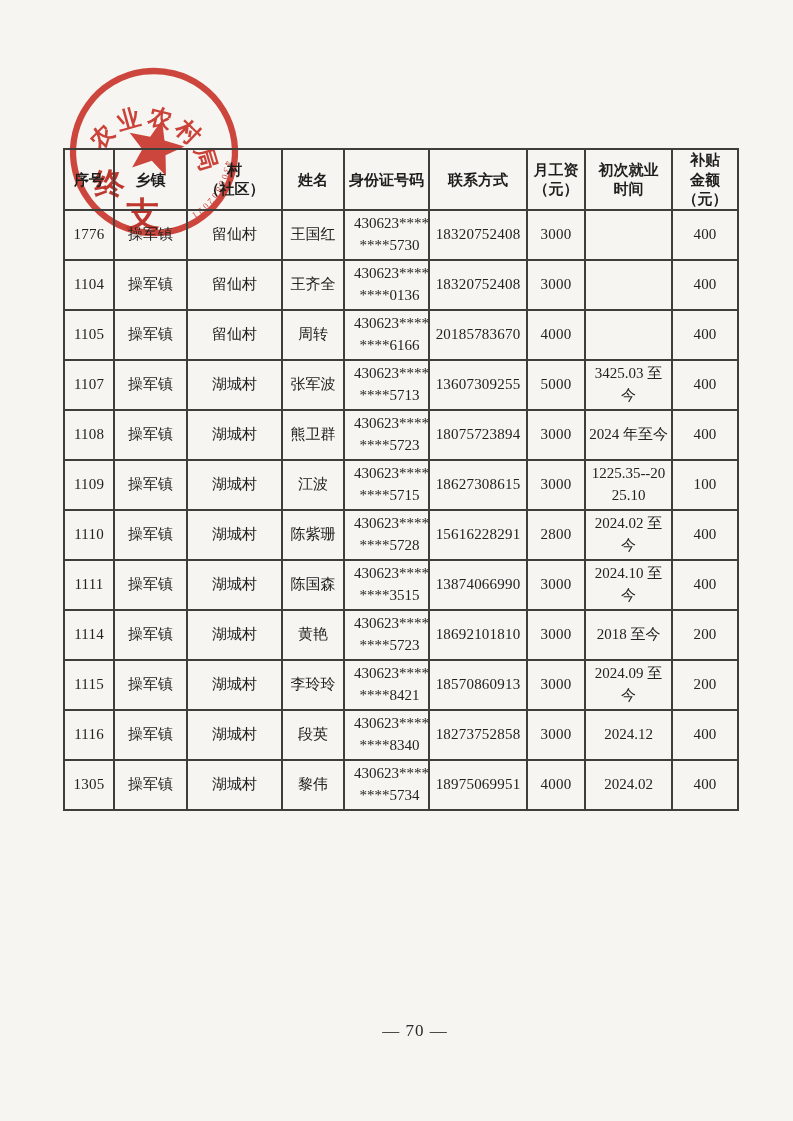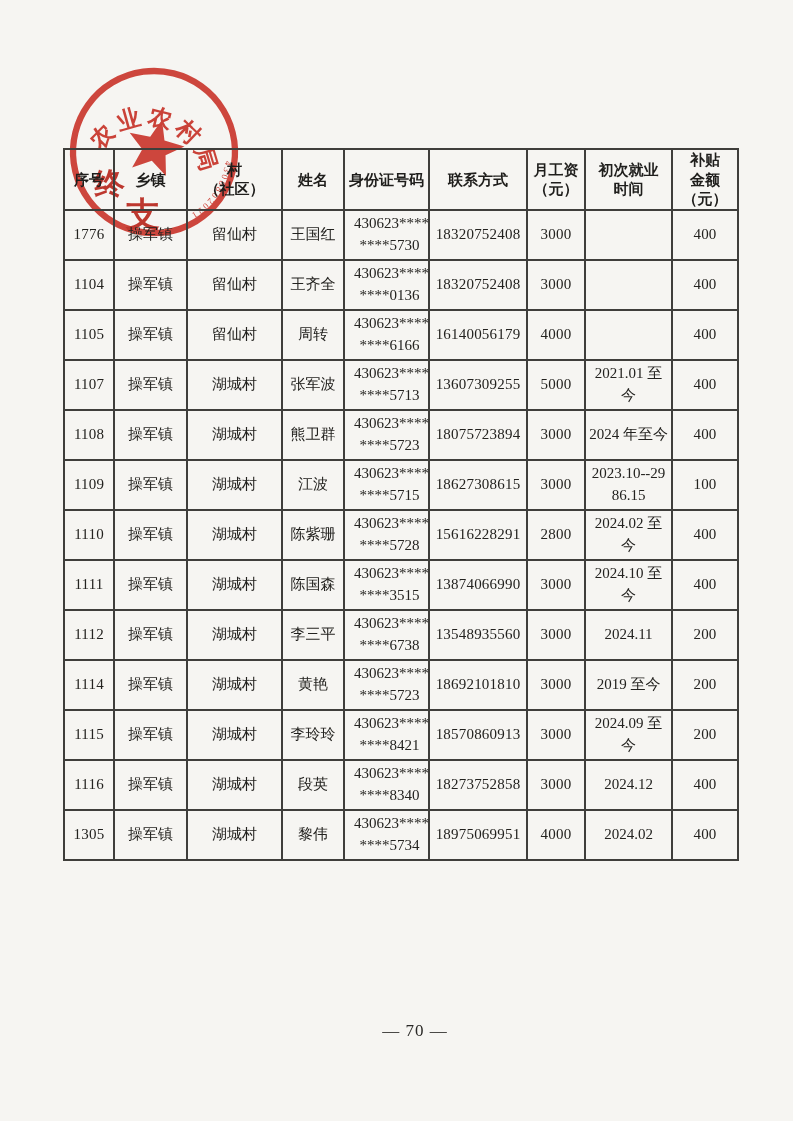--- a/index.html
+++ b/index.html
@@ -129,35 +129,35 @@
       <td class="c-start"></td>
       <td class="c-num">400</td>
     </tr>
         <tr>
       <td class="c-num">1105</td>
       <td>操军镇</td>
       <td>留仙村</td>
       <td>周转</td>
       <td class="c-id">430623****
 ****6166</td>
-      <td class="c-num">16140056179</td>
+      <td class="c-num">20185783670</td>
       <td class="c-num">4000</td>
       <td class="c-start"></td>
       <td class="c-num">400</td>
     </tr>
         <tr>
       <td class="c-num">1107</td>
       <td>操军镇</td>
       <td>湖城村</td>
       <td>张军波</td>
       <td class="c-id">430623****
 ****5713</td>
       <td class="c-num">13607309255</td>
       <td class="c-num">5000</td>
-      <td class="c-start">2021.01 至今</td>
+      <td class="c-start">3425.03 至今</td>
       <td class="c-num">400</td>
     </tr>
         <tr>
       <td class="c-num">1108</td>
       <td>操军镇</td>
       <td>湖城村</td>
       <td>熊卫群</td>
       <td class="c-id">430623****
 ****5723</td>
       <td class="c-num">18075723894</td>
@@ -167,21 +167,21 @@
     </tr>
         <tr>
       <td class="c-num">1109</td>
       <td>操军镇</td>
       <td>湖城村</td>
       <td>江波</td>
       <td class="c-id">430623****
 ****5715</td>
       <td class="c-num">18627308615</td>
       <td class="c-num">3000</td>
-      <td class="c-start">2023.10--2986.15</td>
+      <td class="c-start">1225.35--2025.10</td>
       <td class="c-num">100</td>
     </tr>
         <tr>
       <td class="c-num">1110</td>
       <td>操军镇</td>
       <td>湖城村</td>
       <td>陈紫珊</td>
       <td class="c-id">430623****
 ****5728</td>
       <td class="c-num">15616228291</td>
@@ -195,41 +195,29 @@
       <td>湖城村</td>
       <td>陈国森</td>
       <td class="c-id">430623****
 ****3515</td>
       <td class="c-num">13874066990</td>
       <td class="c-num">3000</td>
       <td class="c-start">2024.10 至今</td>
       <td class="c-num">400</td>
     </tr>
         <tr>
-      <td class="c-num">1112</td>
-      <td>操军镇</td>
-      <td>湖城村</td>
-      <td>李三平</td>
-      <td class="c-id">430623****
-****6738</td>
-      <td class="c-num">13548935560</td>
-      <td class="c-num">3000</td>
-      <td class="c-start">2024.11</td>
-      <td class="c-num">200</td>
-    </tr>
-        <tr>
       <td class="c-num">1114</td>
       <td>操军镇</td>
       <td>湖城村</td>
       <td>黄艳</td>
       <td class="c-id">430623****
 ****5723</td>
       <td class="c-num">18692101810</td>
       <td class="c-num">3000</td>
-      <td class="c-start">2019 至今</td>
+      <td class="c-start">2018 至今</td>
       <td class="c-num">200</td>
     </tr>
         <tr>
       <td class="c-num">1115</td>
       <td>操军镇</td>
       <td>湖城村</td>
       <td>李玲玲</td>
       <td class="c-id">430623****
 ****8421</td>
       <td class="c-num">18570860913</td>

